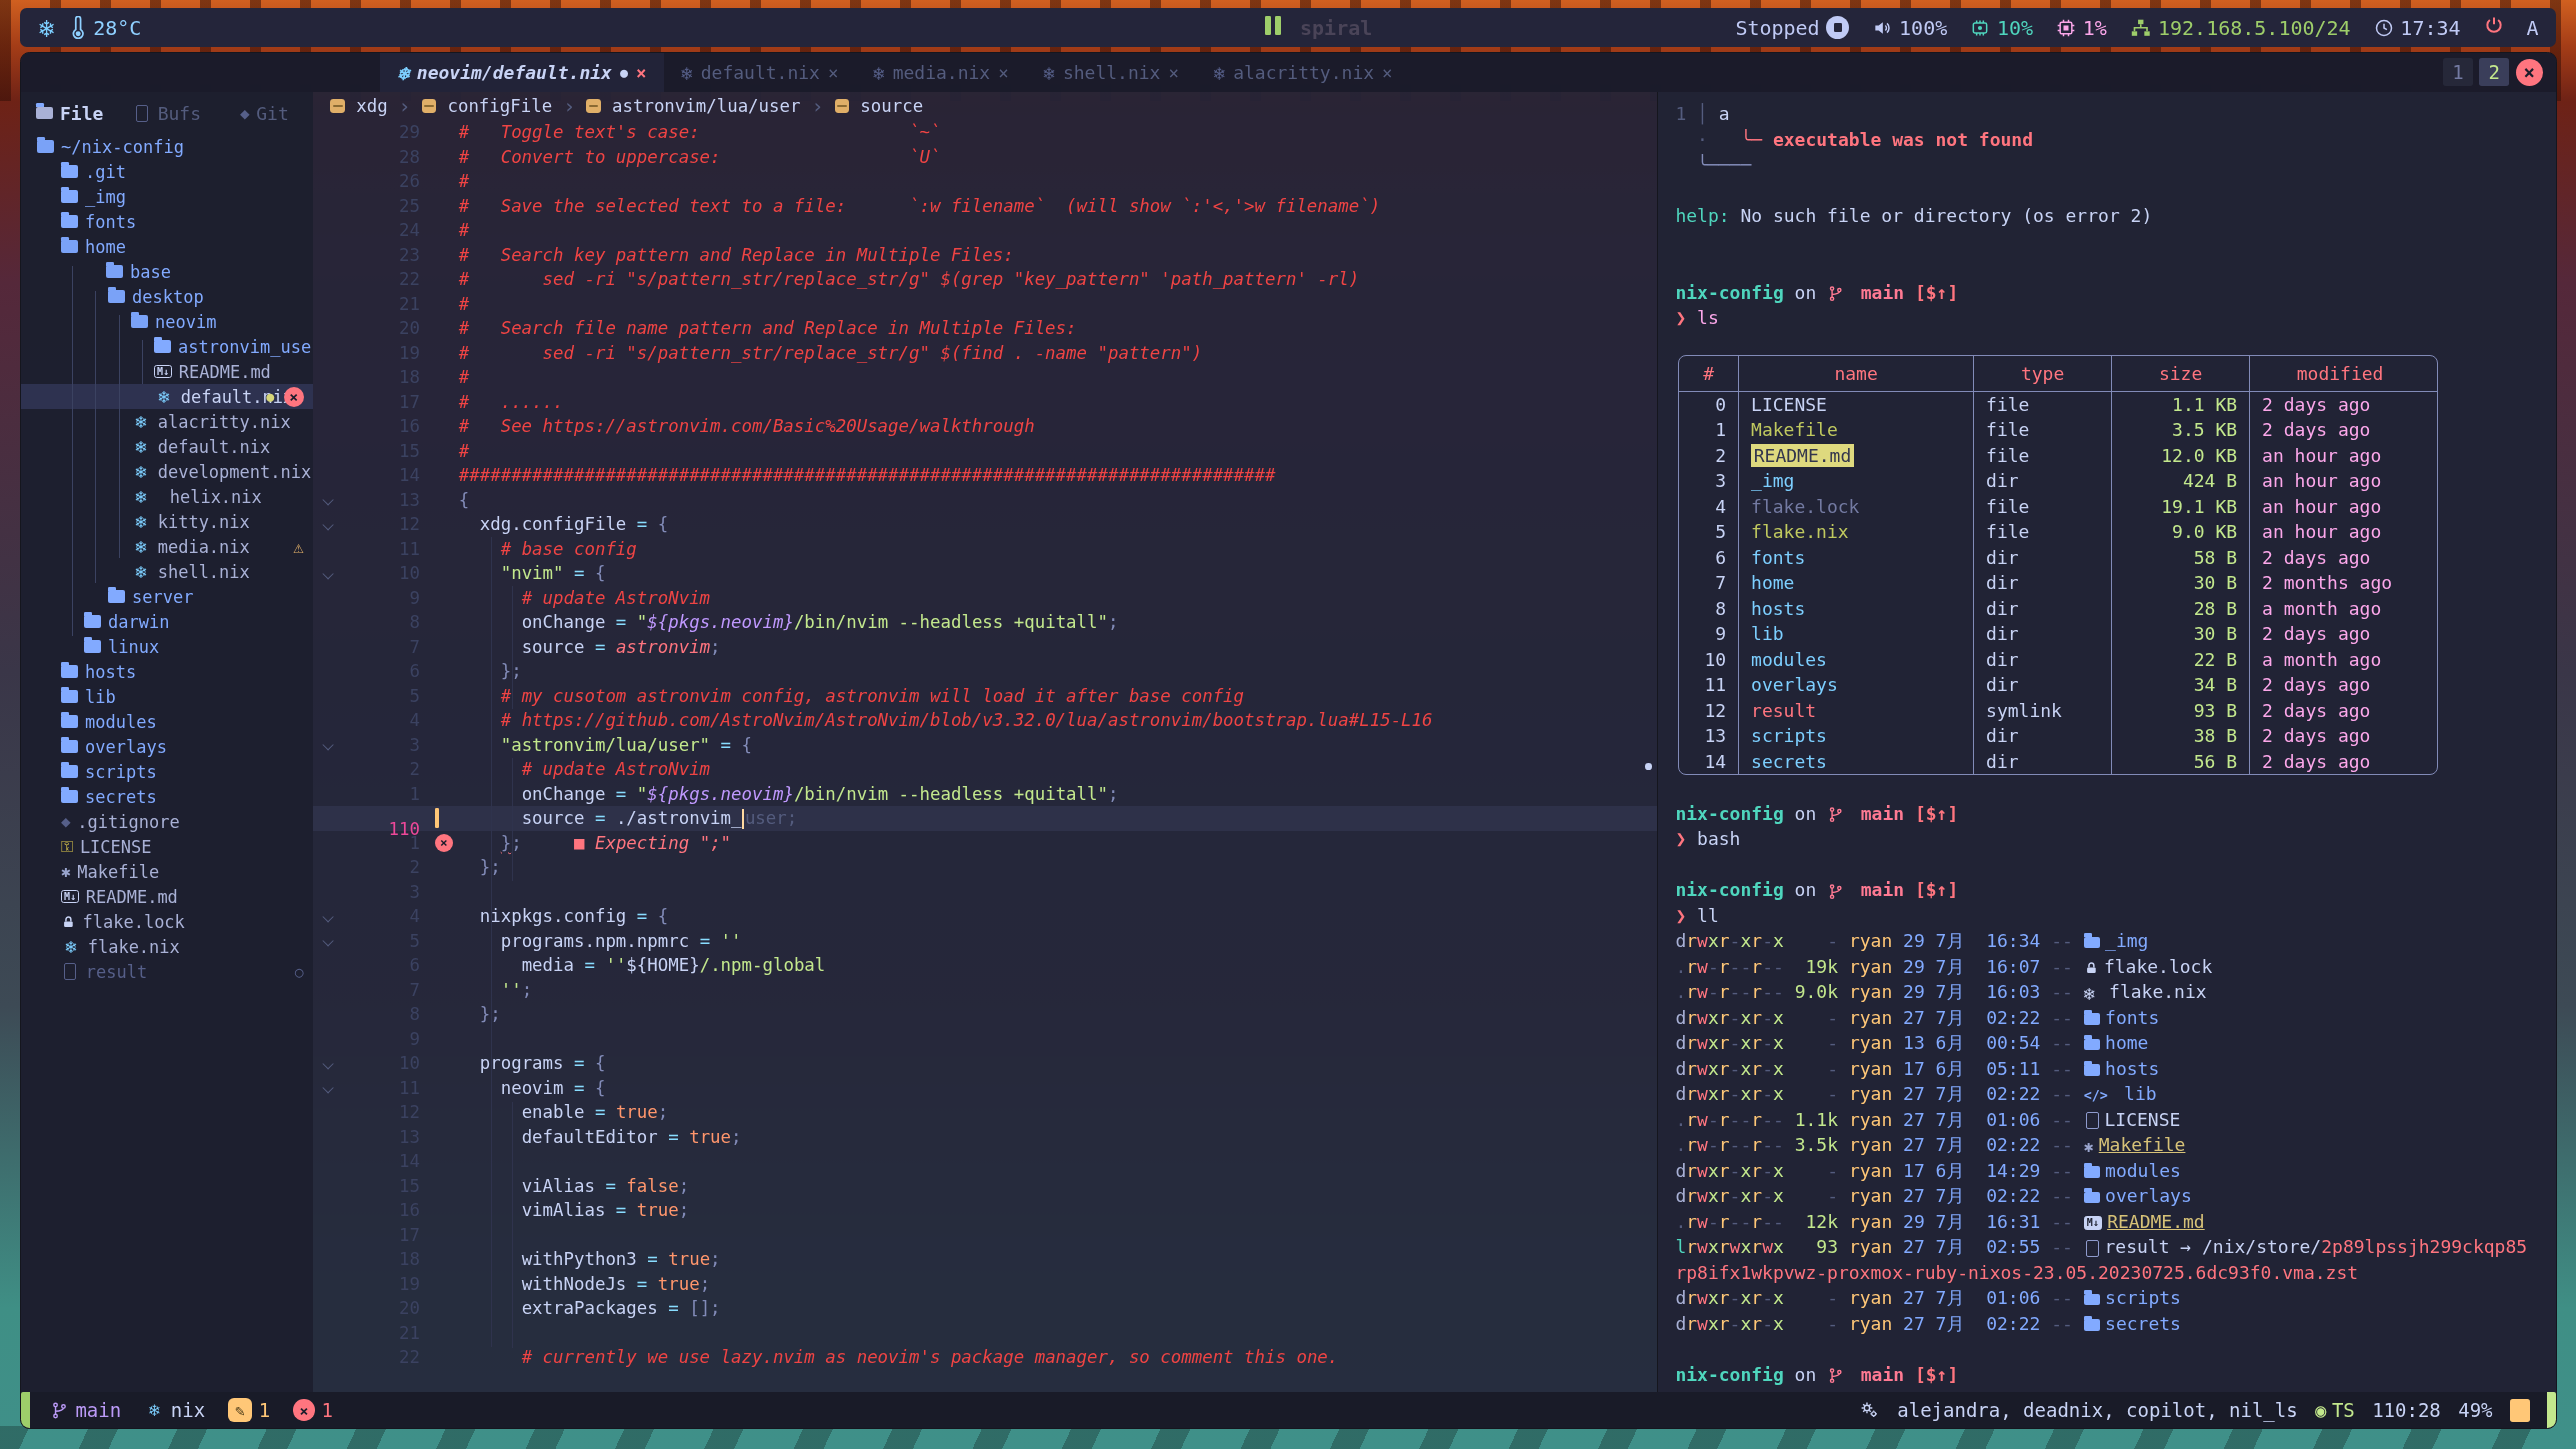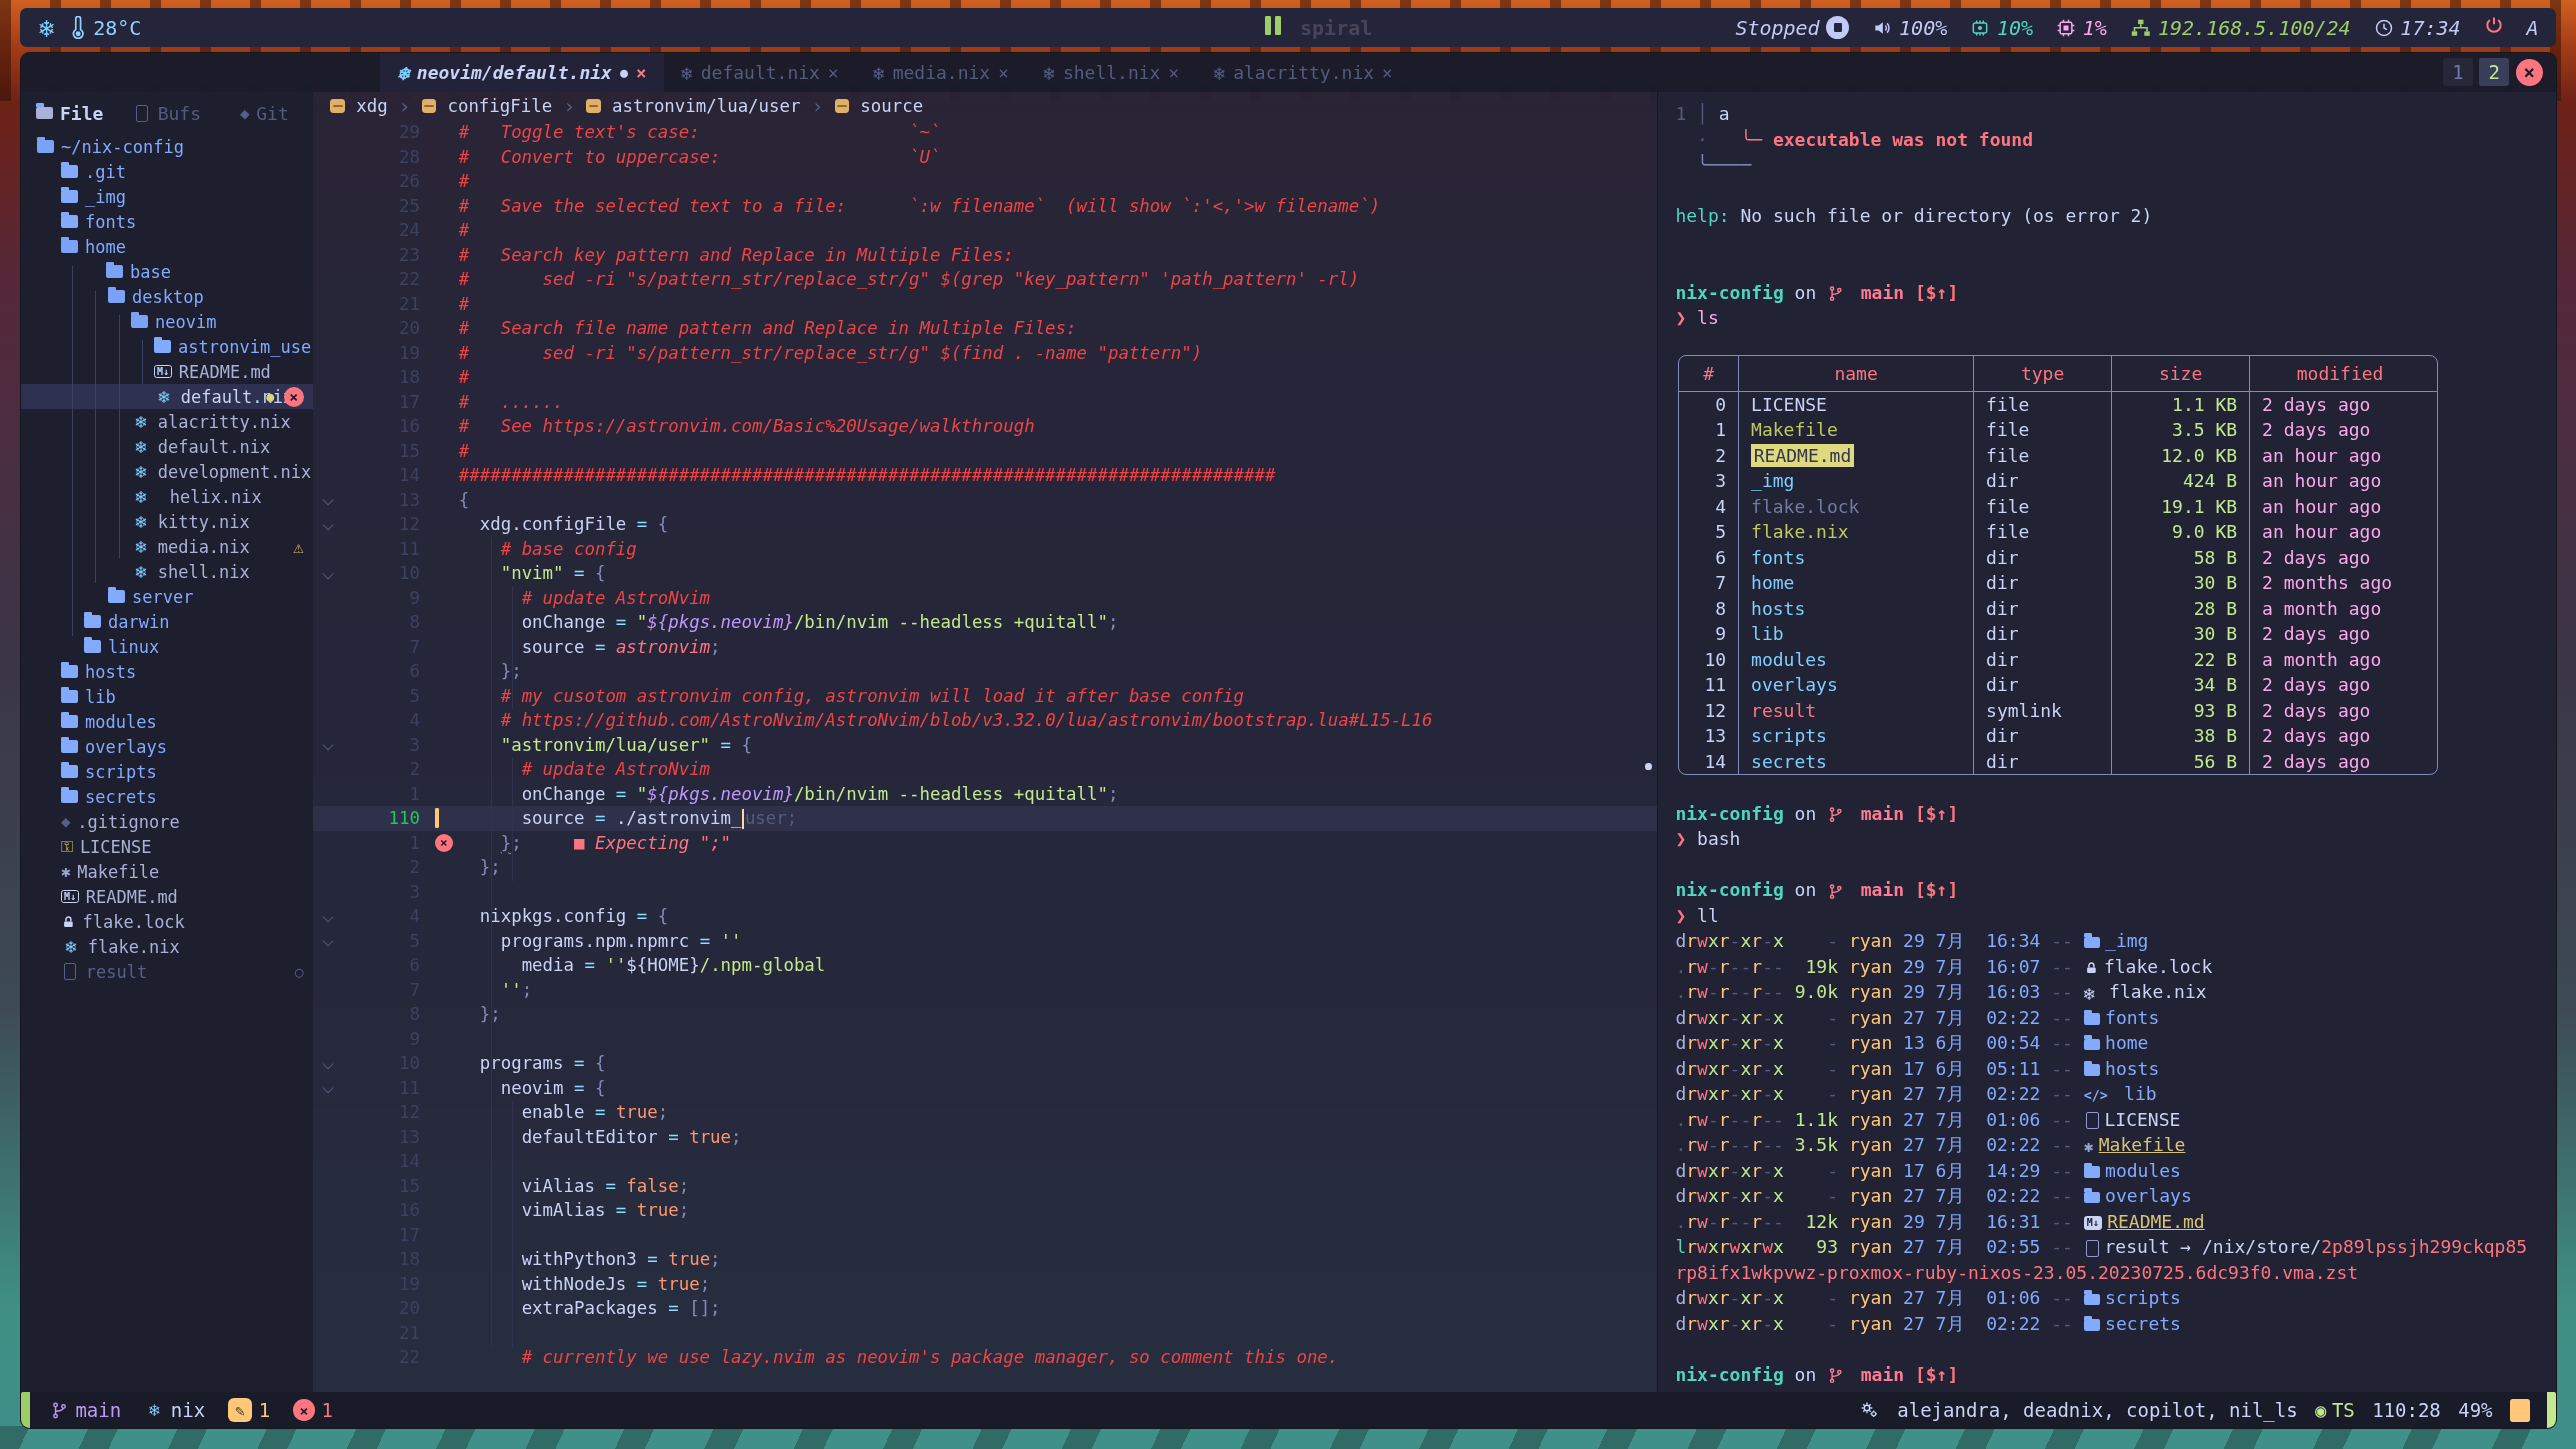--- a/index.html
+++ b/index.html
@@ -10,21 +10,21 @@
   .wall-streaks{position:absolute;left:0;top:0;width:100%;height:101px;
     background:repeating-linear-gradient(90deg,rgba(45,12,5,.5) 0 10.7px,rgba(0,0,0,0) 10.7px 50px);}
   .wall-bottom{position:absolute;left:0;bottom:0;width:100%;height:23px;
     background:repeating-linear-gradient(115deg,rgba(20,40,38,.35) 0 27px,rgba(0,0,0,0) 27px 81px);}
 
   
   .topbar{position:absolute;left:20px;top:8px;width:2536px;height:39px;background:#24253a;
     border-radius:6.7px;display:flex;align-items:center;font-size:20px;color:#c0caf5;}
   .tb-left{display:flex;align-items:center;gap:14.8px;padding-left:19px;}
   .tb-center{position:absolute;left:49%;display:flex;align-items:center;gap:17.4px;}
-  .tb-right{margin-left:auto;display:flex;align-items:center;gap:23px;padding-right:17.4px;font-style:italic;}
+  .tb-right{margin-left:auto;display:flex;align-items:center;gap:23px;padding-right:17.4px;}
   .tb-item{display:flex;align-items:center;gap:6.7px;}
   .nixlogo{color:#7dcfff;font-size:25.5px;}
   .temp{color:#8fd0ff;}
   .pausebars i{display:inline-block;width:6px;height:19px;background:#9ece6a;margin:0 2px;border-radius:1.3px;}
   .media{color:#4a4458;font-weight:bold;}
   .stopicon{width:23px;height:23px;border-radius:50%;background:#c0caf5;display:inline-flex;align-items:center;justify-content:center;}
   .stopicon i{width:8.7px;height:8.7px;background:#24253a;border-radius:1.3px;}
   .teal{color:#4fd6be;}.pinktxt{color:#fca7ea;}.greentxt{color:#9ece6a;}
   .power{color:#ff757f;}
   .tb-ico{display:inline-flex;}
@@ -97,21 +97,21 @@
   .crumb{height:28px;display:flex;align-items:center;gap:11px;padding-left:17.4px;font-size:17.4px;color:#c8d3f5;flex:none;}
   .crumb .pkg{width:14.8px;height:14.8px;border-radius:3.4px;background:#e0af68;position:relative;flex:none;}
   .crumb .pkg::after{content:"";position:absolute;left:2.7px;top:6px;right:2.7px;height:2px;background:#8a6a33;border-radius:1.3px;}
   .crumb .sep{color:#545c7e;font-size:20px;}
   .code{flex:1;position:relative;font-size:17.4px;overflow:hidden;}
   .e-line{height:24.5px;line-height:24.5px;white-space:pre;display:flex;}
   .e-line .fold{width:31px;text-align:center;color:#545c7e;flex:none;position:relative;}
   .chevron::after{content:"";position:absolute;left:10.7px;top:8.7px;width:6.7px;height:6.7px;
     border-left:1.7px solid #545c7e;border-bottom:1.7px solid #545c7e;transform:rotate(-45deg);}
   .e-line .num{width:76px;text-align:right;padding-right:14.8px;color:#3b4261;flex:none;}
-  .e-line.cur .num{color:#22c55e;}
+  .e-line.cur .num{color:#ec4899;margin-top:11px;}
   .e-line .sign{width:24px;flex:none;display:flex;align-items:center;}
   .gsign{width:4px;height:20px;background:#ffc777;border-radius:1.3px;}
   .errbadge{width:18px;height:18px;border-radius:50%;background:#ff757f;color:#1b1d2b;font-weight:bold;
     font-size:12.7px;display:flex;align-items:center;justify-content:center;}
   .e-line.cur{background:rgba(62,68,102,.35);}
   .codeguide{position:absolute;width:1.3px;background:#2f334d;}
   .scroll-dot{position:absolute;right:5.4px;top:671px;width:6.7px;height:6.7px;border-radius:50%;background:#c8d3f5;}
 
   
   .tk-ws{color:transparent;}

